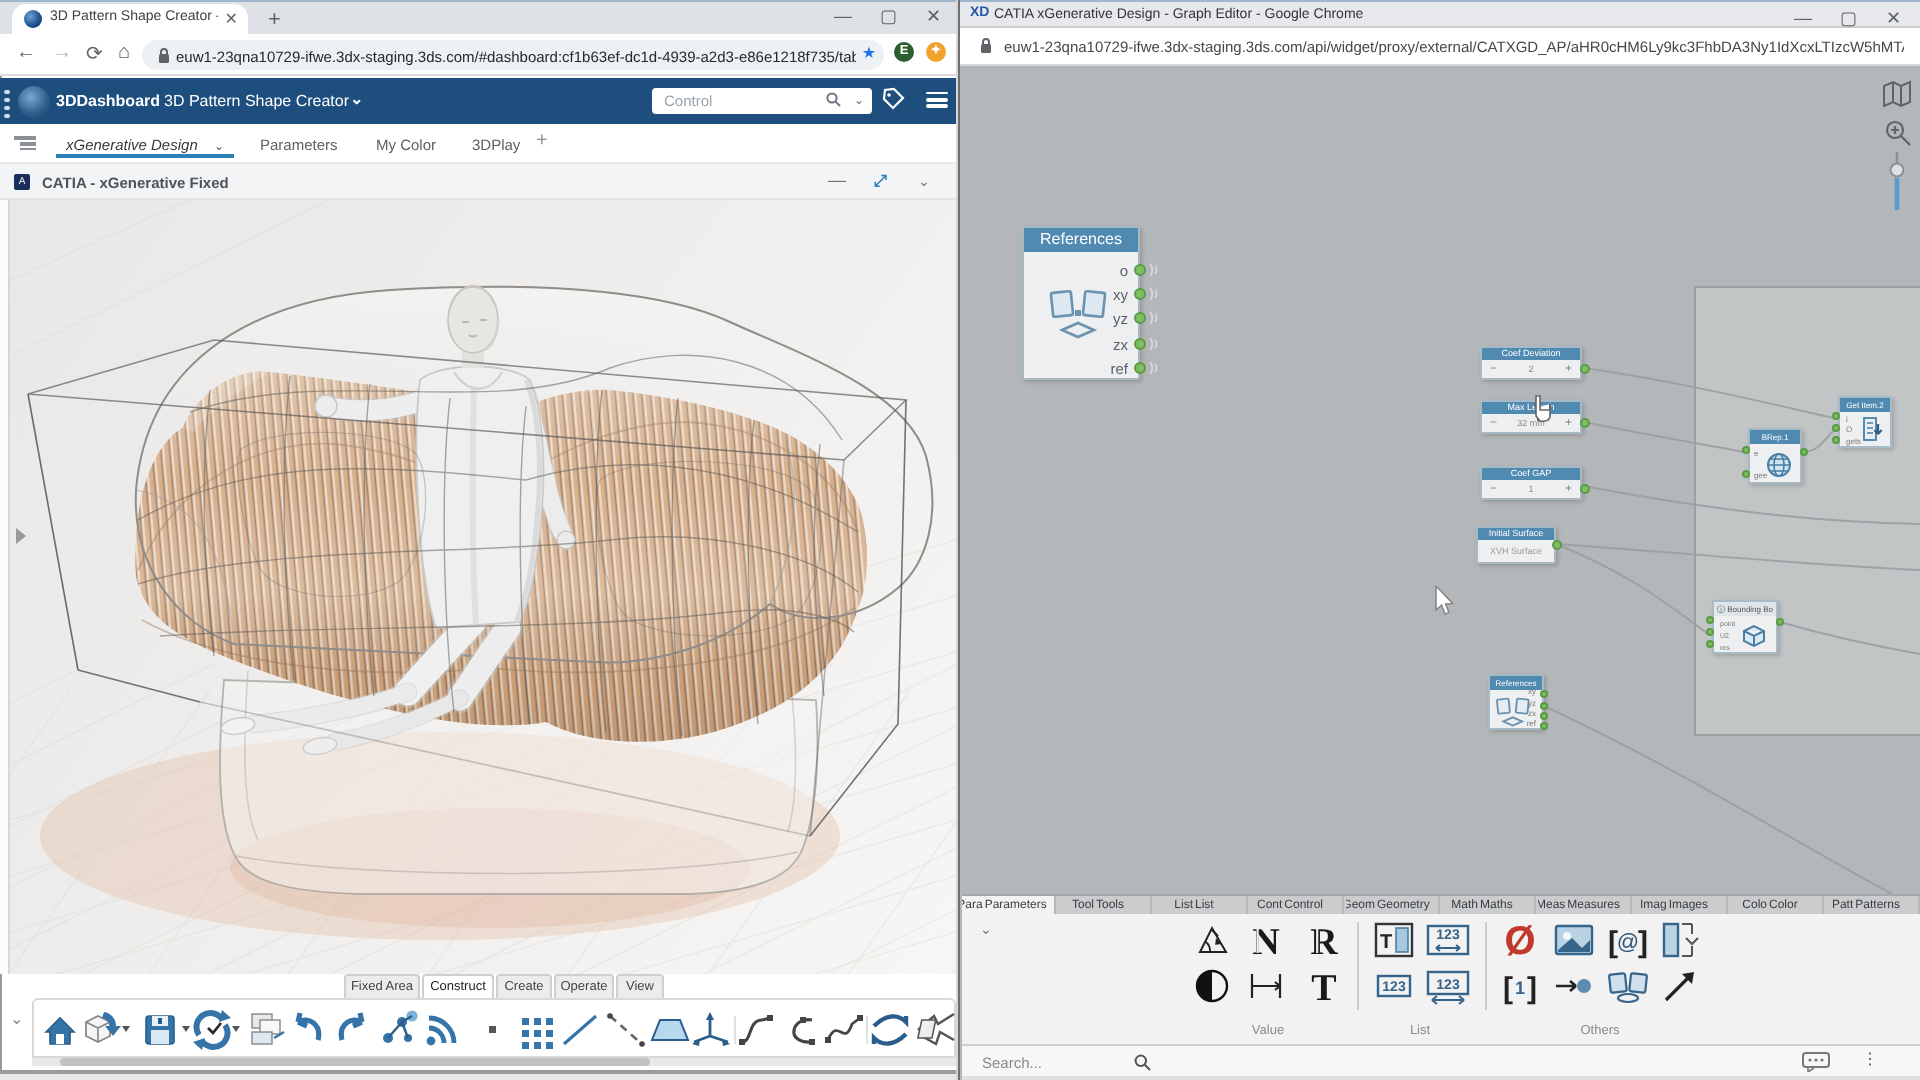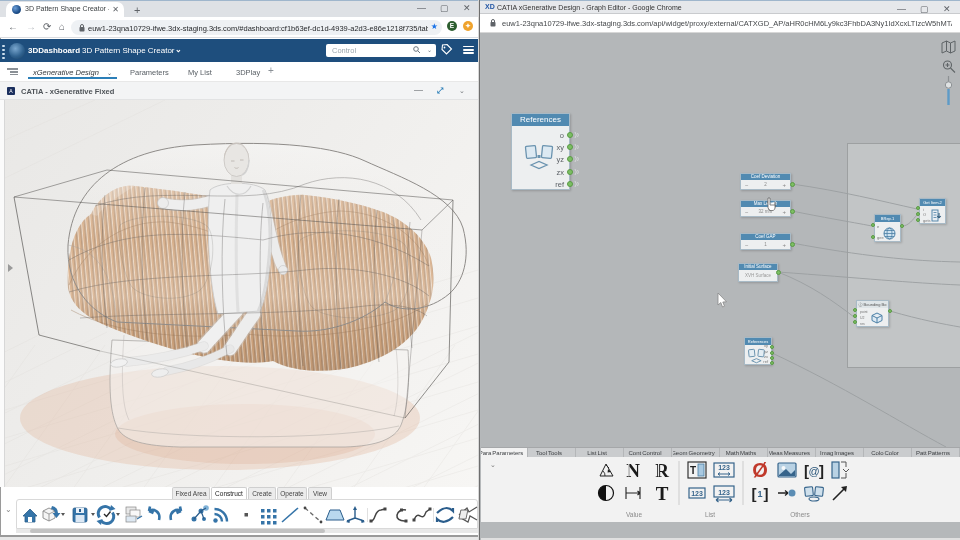--- a/index.html
+++ b/index.html
@@ -160,21 +160,21 @@
   </div>
   <div id="lw-nav" class="abs">
     <div class="lic">
         <i style="width:11px;"></i>
         <i style="width:8px;"></i>
         <i style="width:8px;"></i>
       </div>
     <span class="navt" id="nt1">xGenerative Design</span>
     <span class="navt" id="nt1c">⌄</span>
     <span class="navt" style="left:130px;">Parameters</span>
-    <span class="navt" style="left:188px;">My List</span>
+    <span class="navt" style="left:188px;">My Color</span>
     <span class="navt" style="left:236px;">3DPlay</span>
     <span class="navt" style="left:268px;font-size:10px;top:3px;color:#8a9096;">+</span>
     <div class="uline"></div>
   </div>
   <div id="lw-appbar" class="abs">
     <span class="ic">A</span>
     <span class="t">CATIA - xGenerative Fixed</span>
     <span class="mn">—</span>
     <span class="ex">⤢</span>
     <span class="ch">⌄</span>
@@ -729,14 +729,29 @@
         <g transform="translate(359,36)">
           <path d="M -7,7 L 5,-5" stroke="#222" stroke-width="1.6"></path>
           <path d="M 7,-7 L 1,-6 L 6,-1 Z" fill="#222"></path>
         </g>
 <text x="153" y="60" text-anchor="middle" font-size="6.5" fill="#8a8a8a">Value</text>
 <text x="229" y="60" text-anchor="middle" font-size="6.5" fill="#8a8a8a">List</text>
 <text x="319" y="60" text-anchor="middle" font-size="6.5" fill="#8a8a8a">Others</text>
 <text x="9" y="10" font-size="7" fill="#777">⌄</text>
 </svg>
     </div>
+  <div id="rb-search" class="abs">
+    <span class="ph">Search...</span>
+    <svg style="position:absolute;left:86px;top:4px;" width="9" height="9" viewBox="0 0 9 9">
+        <circle cx="3.4" cy="3.4" r="2.6" fill="none" stroke="#555" stroke-width="1"></circle>
+        <line x1="5.4" y1="5.4" x2="8" y2="8" stroke="#555" stroke-width="1"></line>
+      </svg>
+    <svg style="position:absolute;left:420px;top:3px;" width="14" height="10" viewBox="0 0 14 10">
+        <rect x="0.5" y="0.5" width="13" height="7" rx="1.5" fill="none" stroke="#777"></rect>
+        <path d="M3 8 L3 10 L6 8" fill="#f7f7f7" stroke="#777" stroke-width="0.8"></path>
+        <circle cx="4" cy="4" r="0.8" fill="#777"></circle>
+        <circle cx="7" cy="4" r="0.8" fill="#777"></circle>
+        <circle cx="10" cy="4" r="0.8" fill="#777"></circle>
+      </svg>
+    <span style="position:absolute;left:450px;top:2px;font-size:8px;color:#555;letter-spacing:0;">⋮</span>
+  </div>
   <div id="rb-bottom" class="abs"></div>
 </div>
 
 </body></html>

